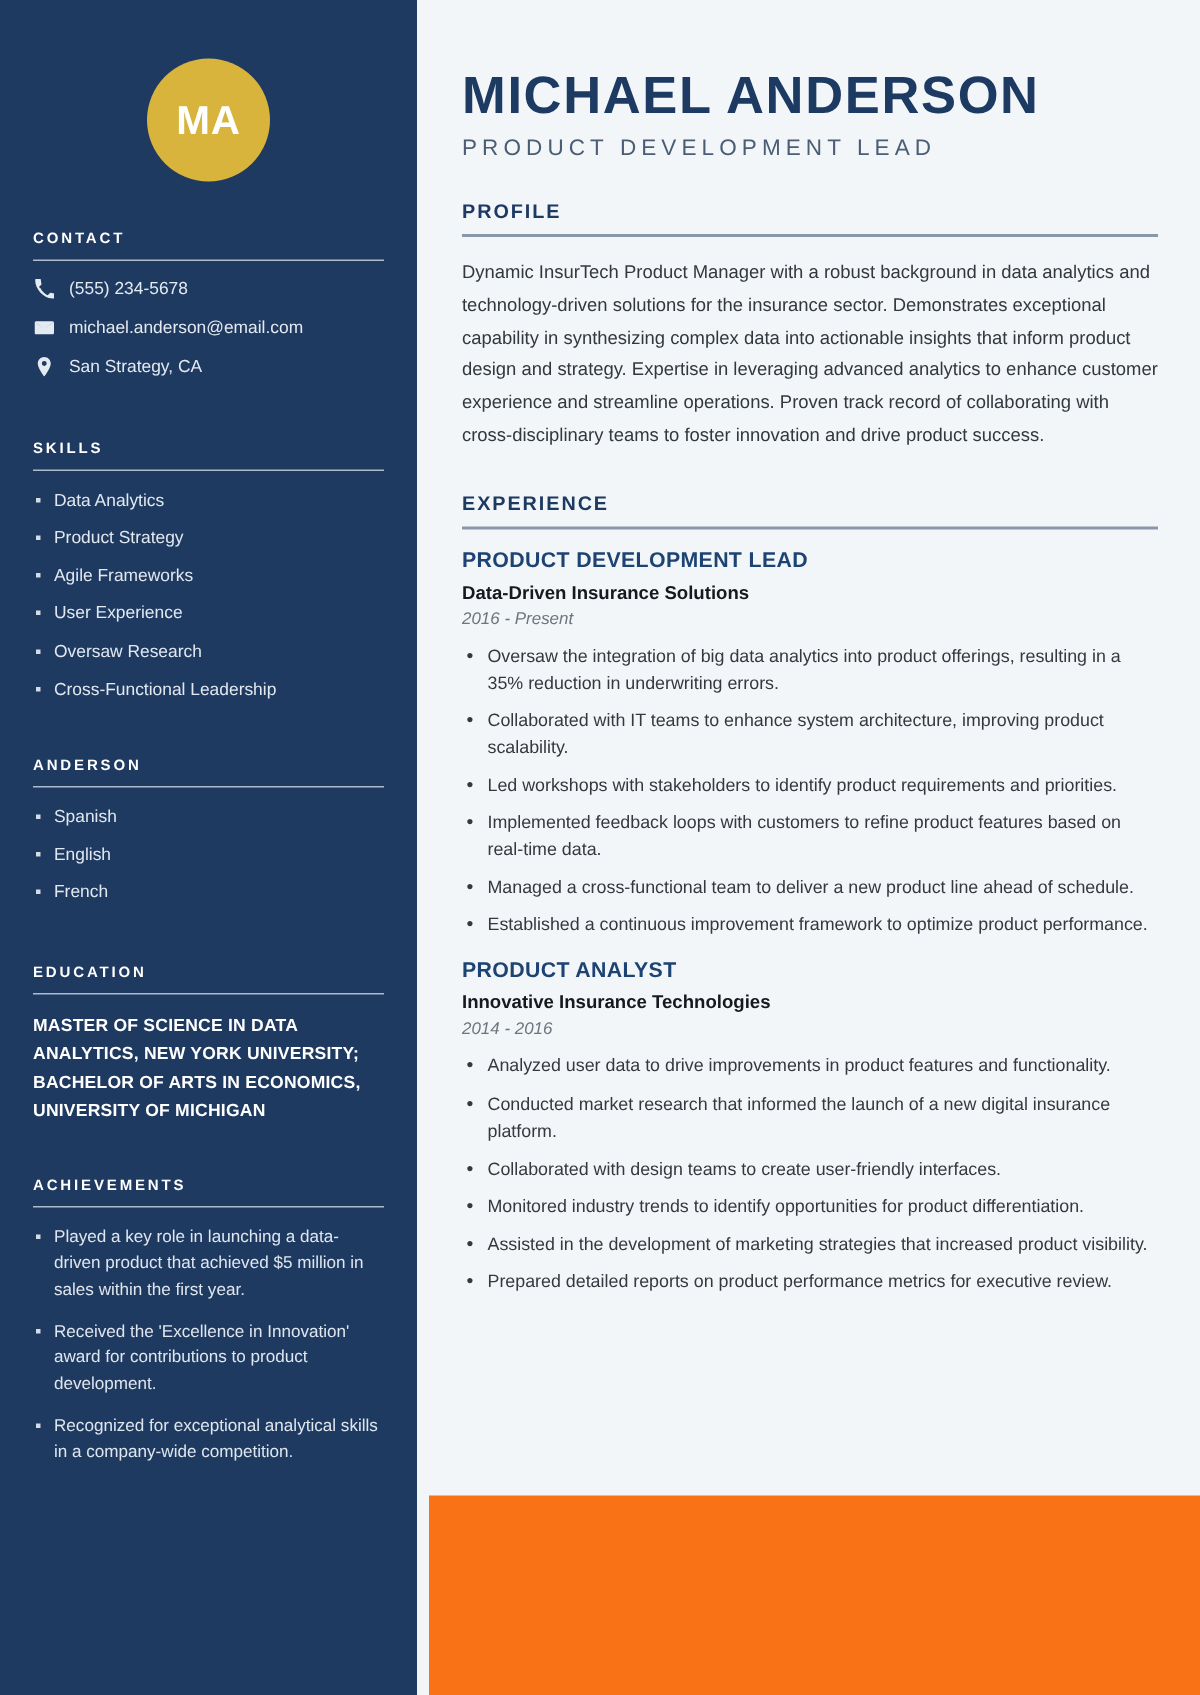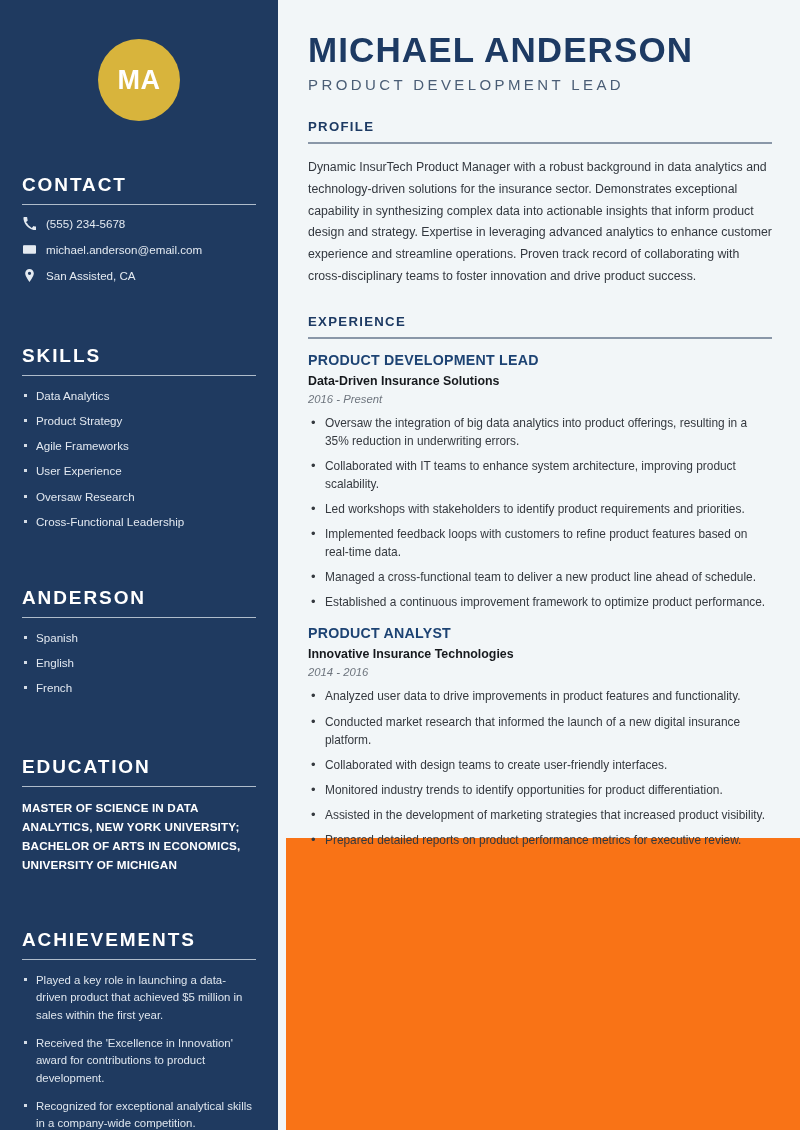--- a/index.html
+++ b/index.html
@@ -52,25 +52,24 @@
     color: #ffffff;
     font-size: 27px;
     font-weight: bold;
     letter-spacing: 0.5px;
   }
 
   .side-section { margin-top: 0; }
 
   .side-heading {
     color: #ffffff;
-    font-size: 19px;
+    font-size: 10px;
     font-weight: bold;
     letter-spacing: 1.9px;
     padding-bottom: 8px;
-    margin-top: 20px;
   }
 
   .side-rule {
     height: 1px;
     background: #c9d3de;
     opacity: .85;
     margin-bottom: 12px;
   }
 
   .contact-list { list-style: none; }
@@ -148,23 +147,23 @@
 
   
   .divider-gap {
     width: 8px;
     min-width: 8px;
     background: #f2f6f8;
   }
 
   .main {
     flex: 1;
-    height: 838px;
+    height: 997px;
     background: #f2f6f8;
-    padding: 30px 28px 0 22px;
+    padding: 44px 28px 0 22px;
   }
 
   .name {
     color: #1d3a63;
     font-size: 35px;
     font-weight: bold;
     letter-spacing: 1.1px;
     line-height: 1.12;
   }
 
@@ -273,21 +272,21 @@
             </svg>
           </span>
           <span>michael.anderson@email.com</span>
         </li>
         <li class="contact-item">
           <span class="ic">
             <svg width="13" height="13" viewBox="0 0 24 24" fill="#e4eaf1">
               <path d="M12 0C7.6 0 4 3.6 4 8c0 5.8 8 16 8 16s8-10.2 8-16c0-4.4-3.6-8-8-8zm0 11a3 3 0 110-6 3 3 0 010 6z"></path>
             </svg>
           </span>
-          <span>San Assisted, CA</span>
+          <span>San Strategy, CA</span>
         </li>
       </ul>
     </section>
 
     <div class="gap-skills"></div>
 
     <section class="side-section">
       <div class="side-heading">SKILLS</div>
       <div class="side-rule"></div>
       <ul class="side-list">

